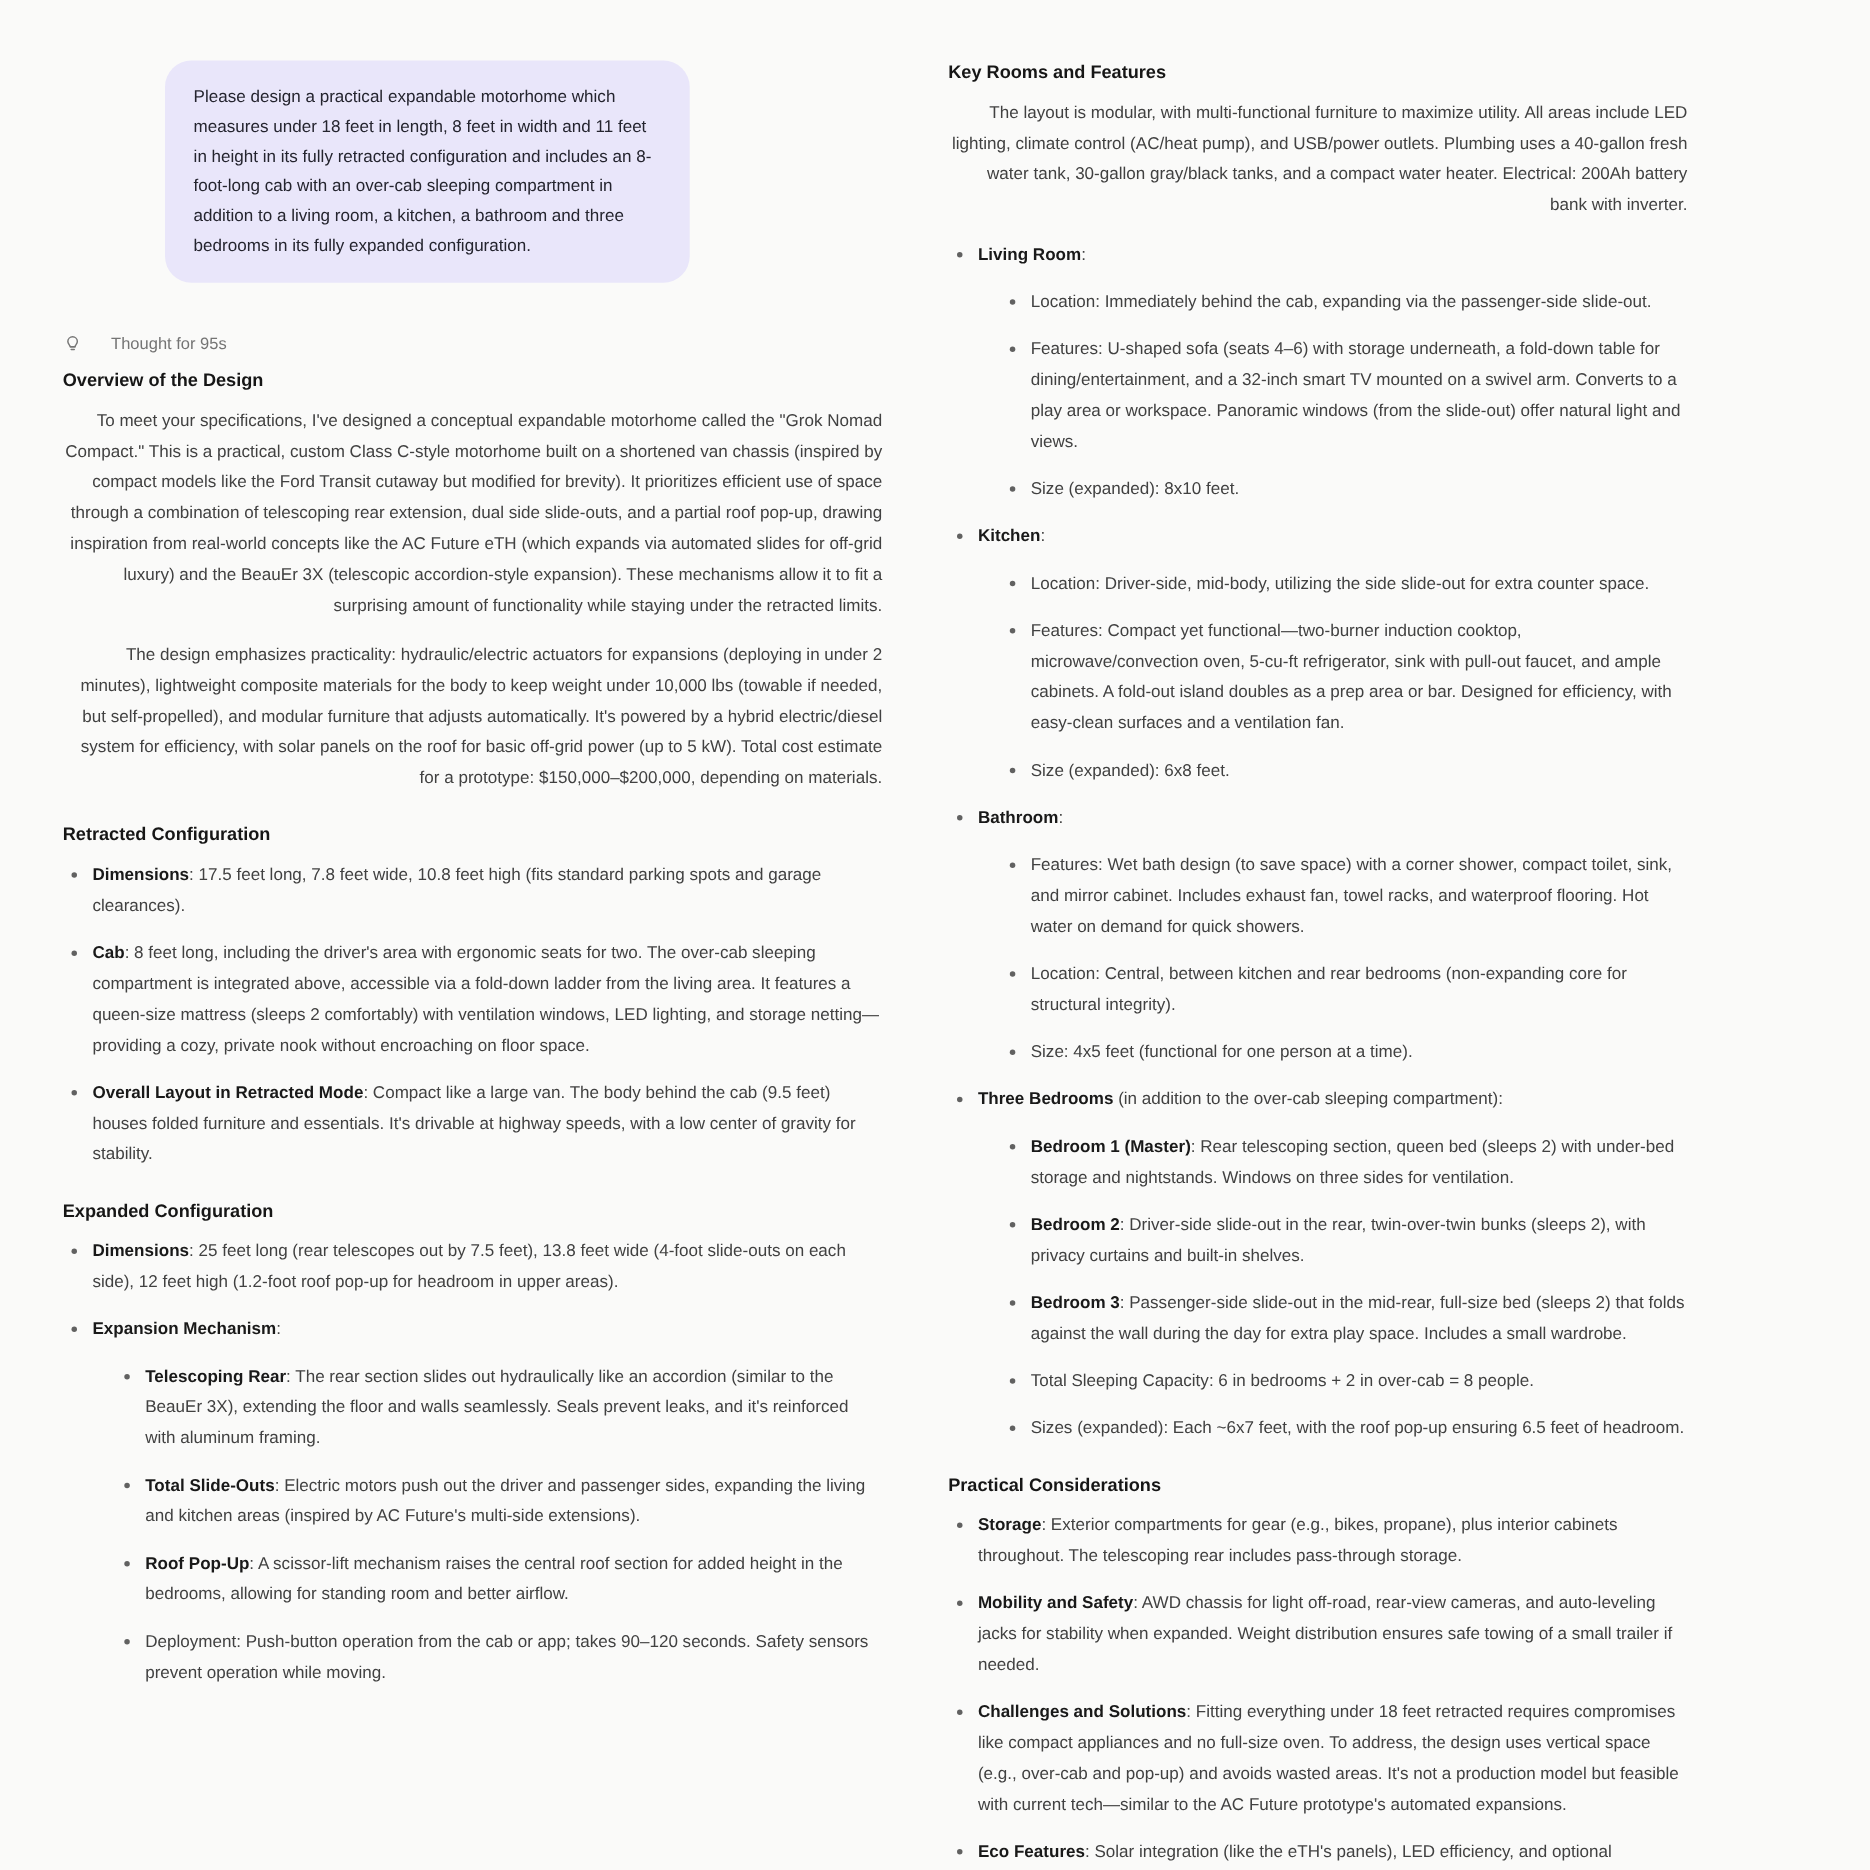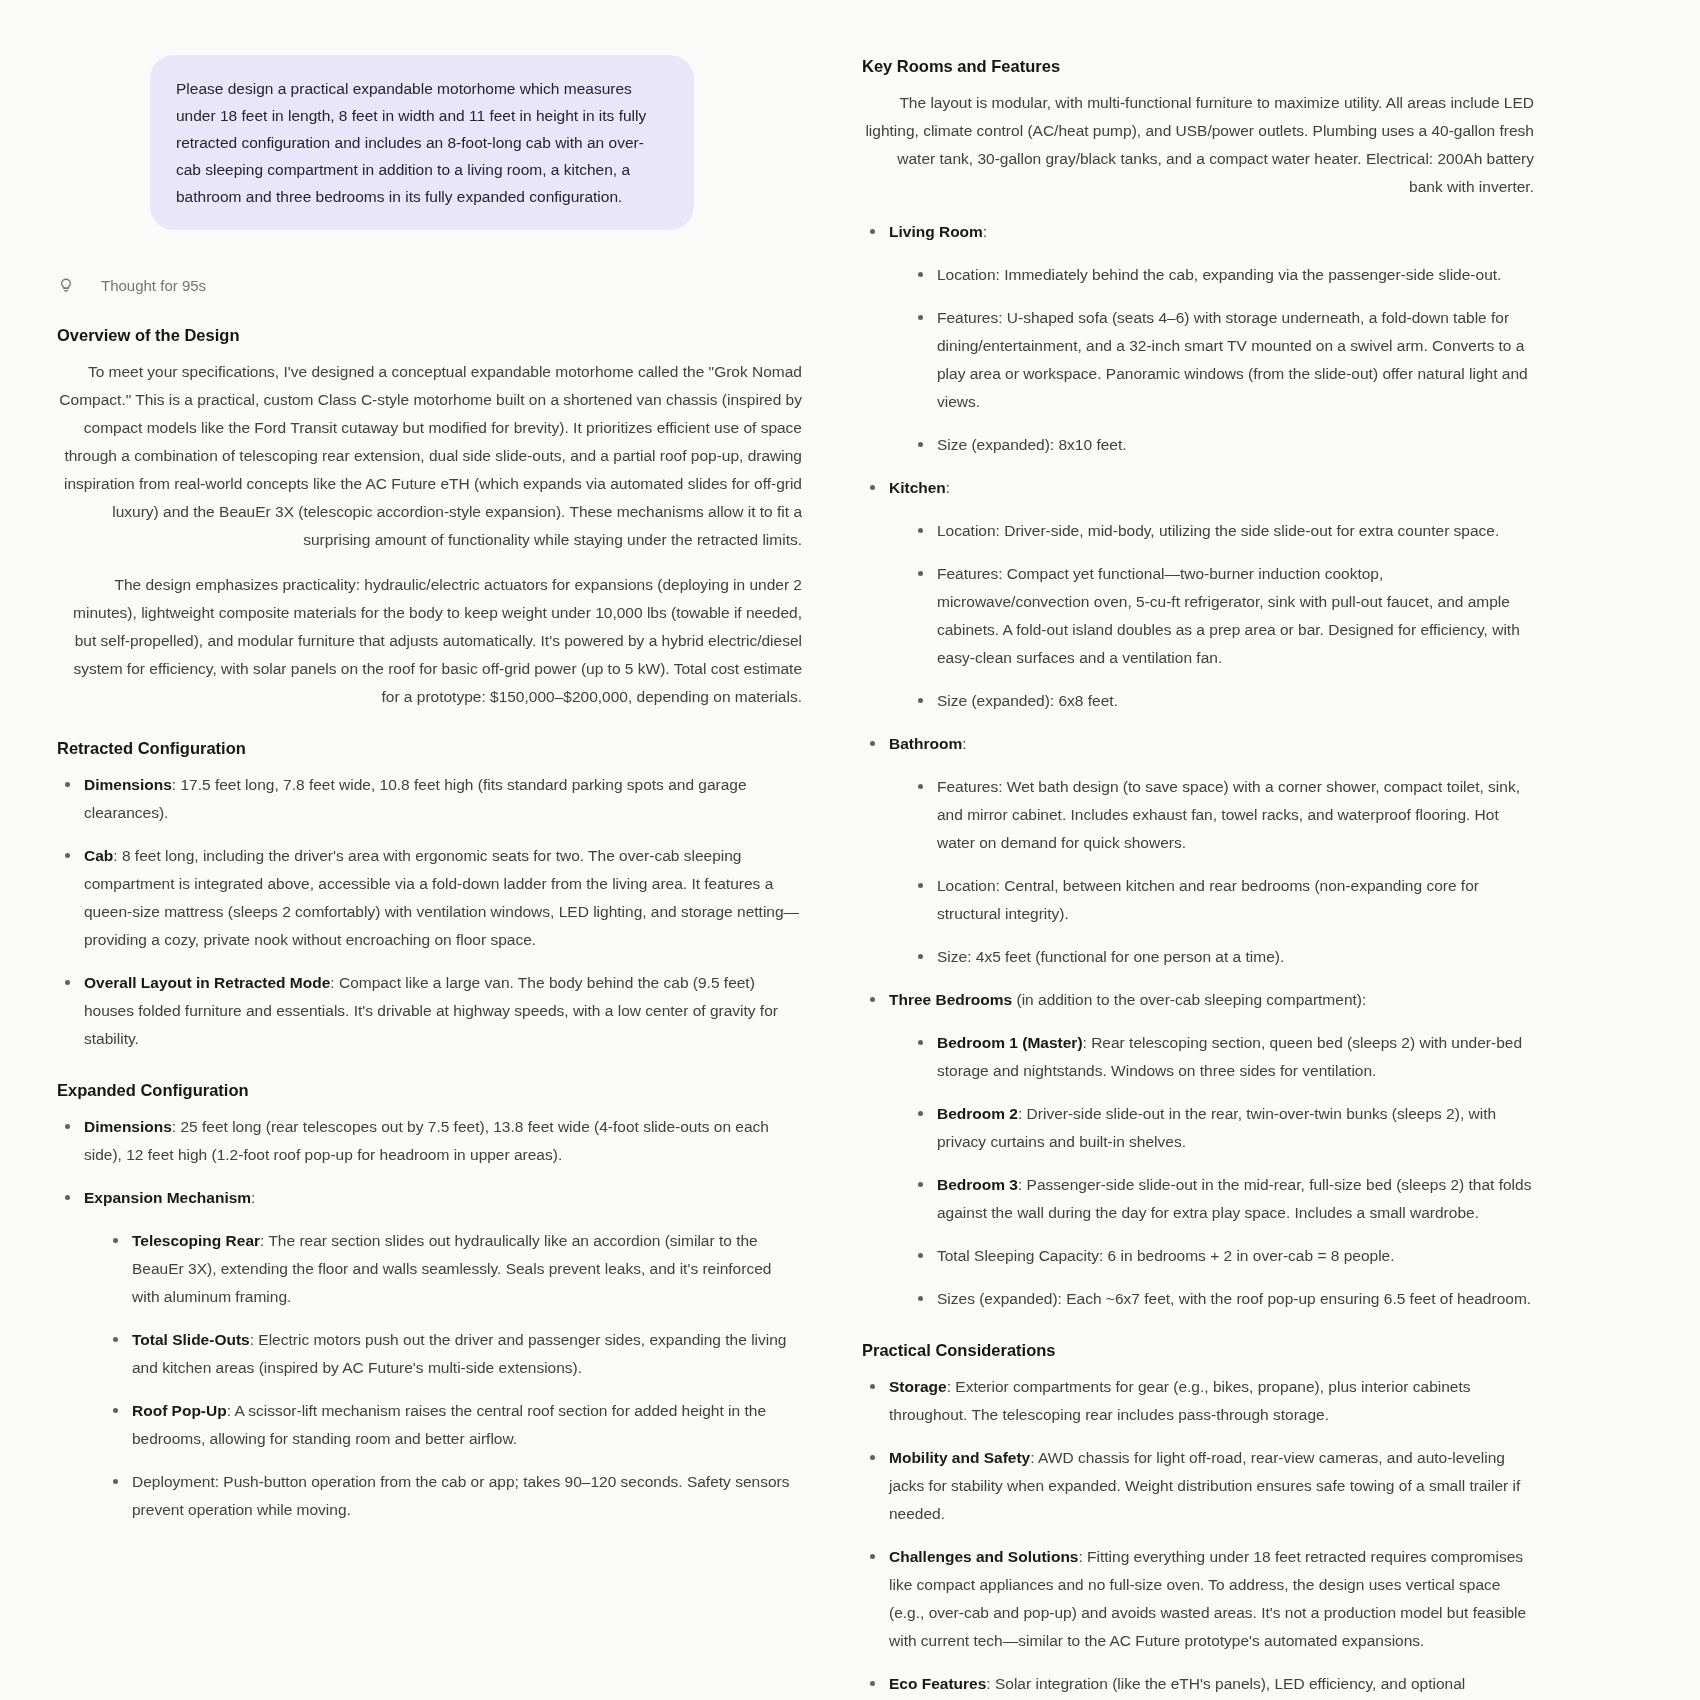--- a/index.html
+++ b/index.html
@@ -9,21 +9,21 @@
     background:#fafaf9;
     font-family:"Liberation Sans", sans-serif;
     color:#3f3f3f;
     overflow:hidden;
   }
   .page { display:flex; gap:60px; padding:55px 0 0 57px; align-items:flex-start; }
   .col-left  { width:745px; flex:0 0 auto; }
   .col-right { width:672px; flex:0 0 auto; }
 
   .bubble {
-    margin-left:93px; width:544px;
+    margin-left:93px; width:477px;
     background:#e9e6fa; border-radius:24px;
     padding:20px 26px;
     font-size:15.5px; line-height:27px; color:#24242e;
   }
 
   .thought { margin-top:46px; display:flex; align-items:center; gap:26px;
              color:#747474; font-size:15px; }
   .thought .ic { display:flex; }
 
   h3 { font-size:16.5px; font-weight:700; color:#161616; margin:28px 0 13px; }
@@ -55,21 +55,21 @@
       <span class="ic">
         <svg width="18" height="18" viewBox="0 0 20 20" fill="none" stroke="#767676" stroke-width="1.5" stroke-linecap="round" stroke-linejoin="round">
           <path d="M7.7 13.6c-.2-1.7-2.5-2.6-2.5-5.2a4.8 4.8 0 1 1 9.6 0c0 2.6-2.3 3.5-2.5 5.2z"></path>
           <path d="M7.7 13.6h4.9"></path>
             <path d="M8.6 16.4h3.1"></path>
         </svg>
       </span>
       <span>Thought for 95s</span>
     </div>
 
-    <h3 style="margin-top:32px;">Overview of the Design</h3>
+    <h3 style="margin-top:16px;">Overview of the Design</h3>
     <p>To meet your specifications, I've designed a conceptual expandable motorhome called the "Grok Nomad Compact." This is a practical, custom Class C-style motorhome built on a shortened van chassis (inspired by compact models like the Ford Transit cutaway but modified for brevity). It prioritizes efficient use of space through a combination of telescoping rear extension, dual side slide-outs, and a partial roof pop-up, drawing inspiration from real-world concepts like the AC Future eTH (which expands via automated slides for off-grid luxury) and the BeauEr 3X (telescopic accordion-style expansion). These mechanisms allow it to fit a surprising amount of functionality while staying under the retracted limits.</p>
     <p>The design emphasizes practicality: hydraulic/electric actuators for expansions (deploying in under 2 minutes), lightweight composite materials for the body to keep weight under 10,000 lbs (towable if needed, but self-propelled), and modular furniture that adjusts automatically. It's powered by a hybrid electric/diesel system for efficiency, with solar panels on the roof for basic off-grid power (up to 5 kW). Total cost estimate for a prototype: $150,000–$200,000, depending on materials.</p>
 
     <h3>Retracted Configuration</h3>
     <ul>
       <li><span class="b">Dimensions</span><span>: 17.5 feet long, 7.8 feet wide, 10.8 feet high (fits standard parking spots and garage clearances).</span></li>
       <li><span class="b">Cab</span><span>: 8 feet long, including the driver's area with ergonomic seats for two. The over-cab sleeping compartment is integrated above, accessible via a fold-down ladder from the living area. It features a queen-size mattress (sleeps 2 comfortably) with ventilation windows, LED lighting, and storage netting—providing a cozy, private nook without encroaching on floor space.</span></li>
       <li><span class="b">Overall Layout in Retracted Mode</span><span>: Compact like a large van. The body behind the cab (9.5 feet) houses folded furniture and essentials. It's drivable at highway speeds, with a low center of gravity for stability.</span></li>
     </ul>
 

